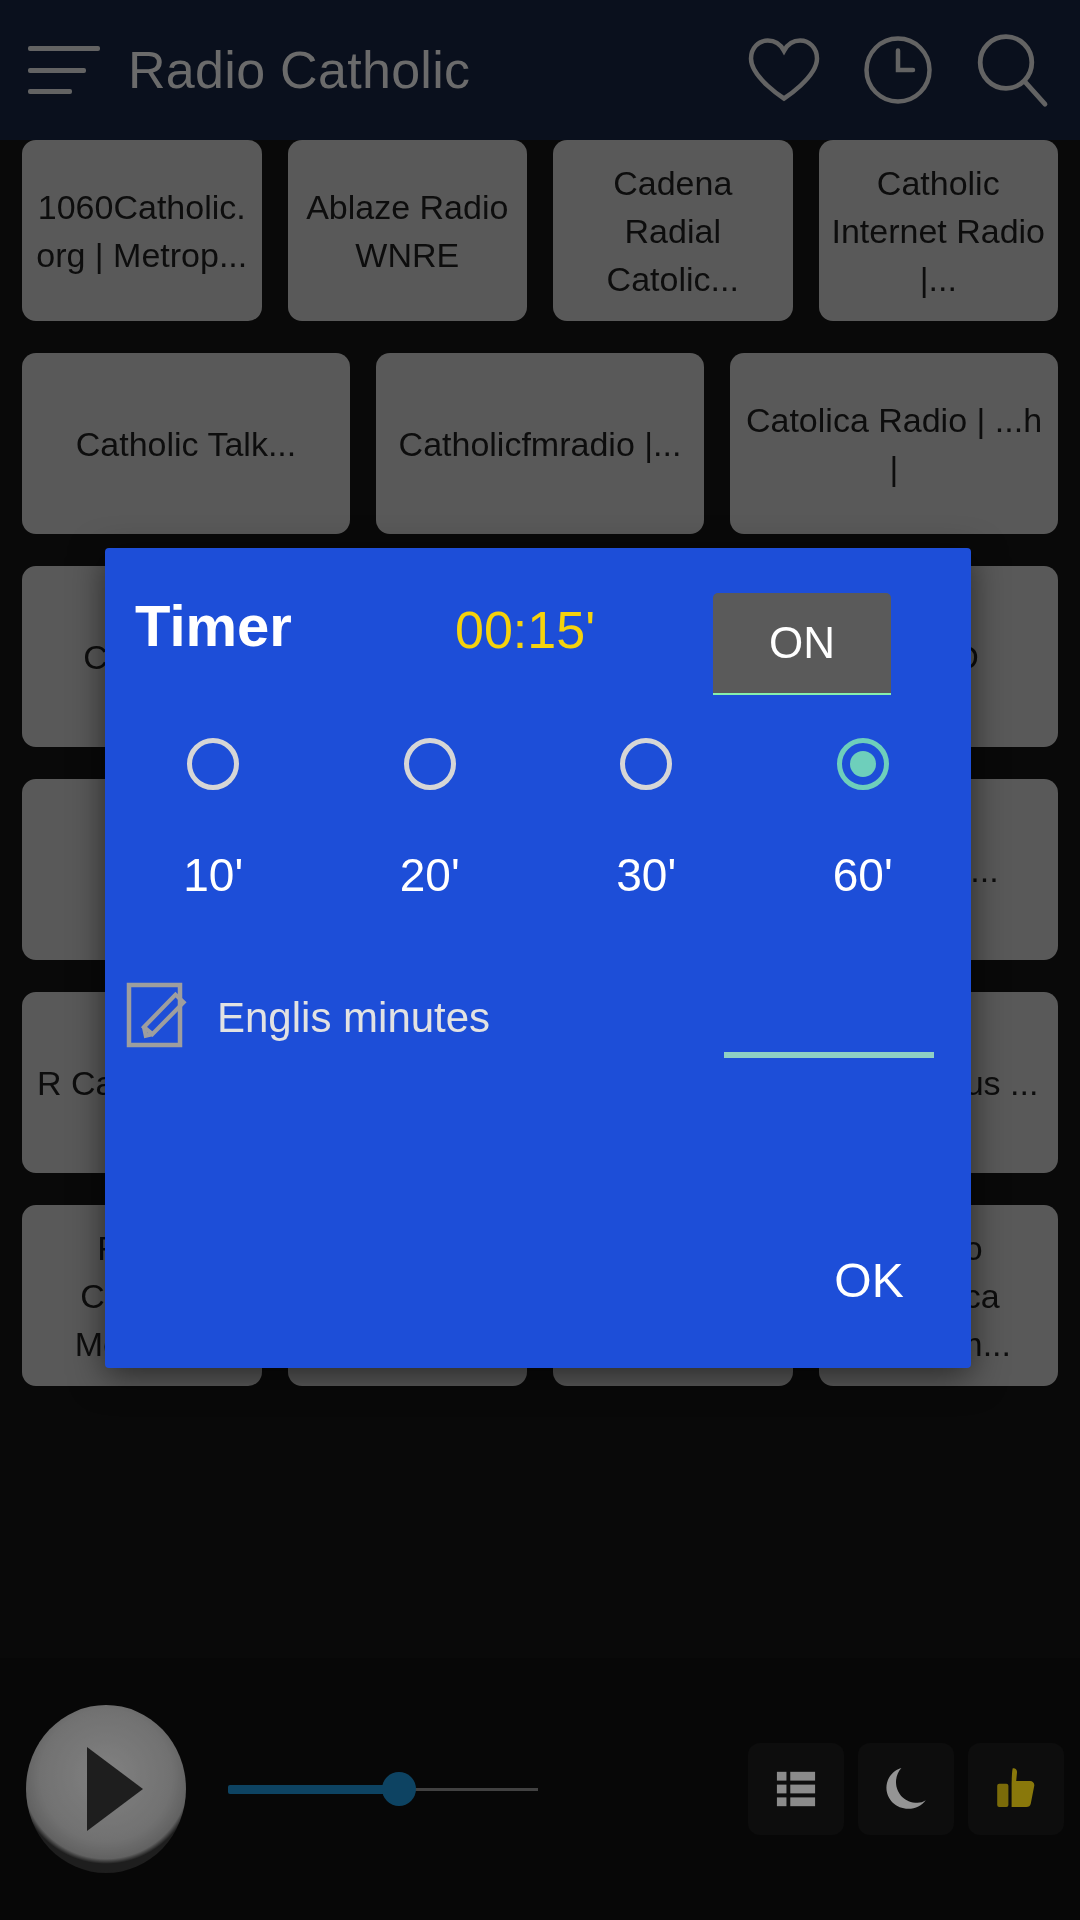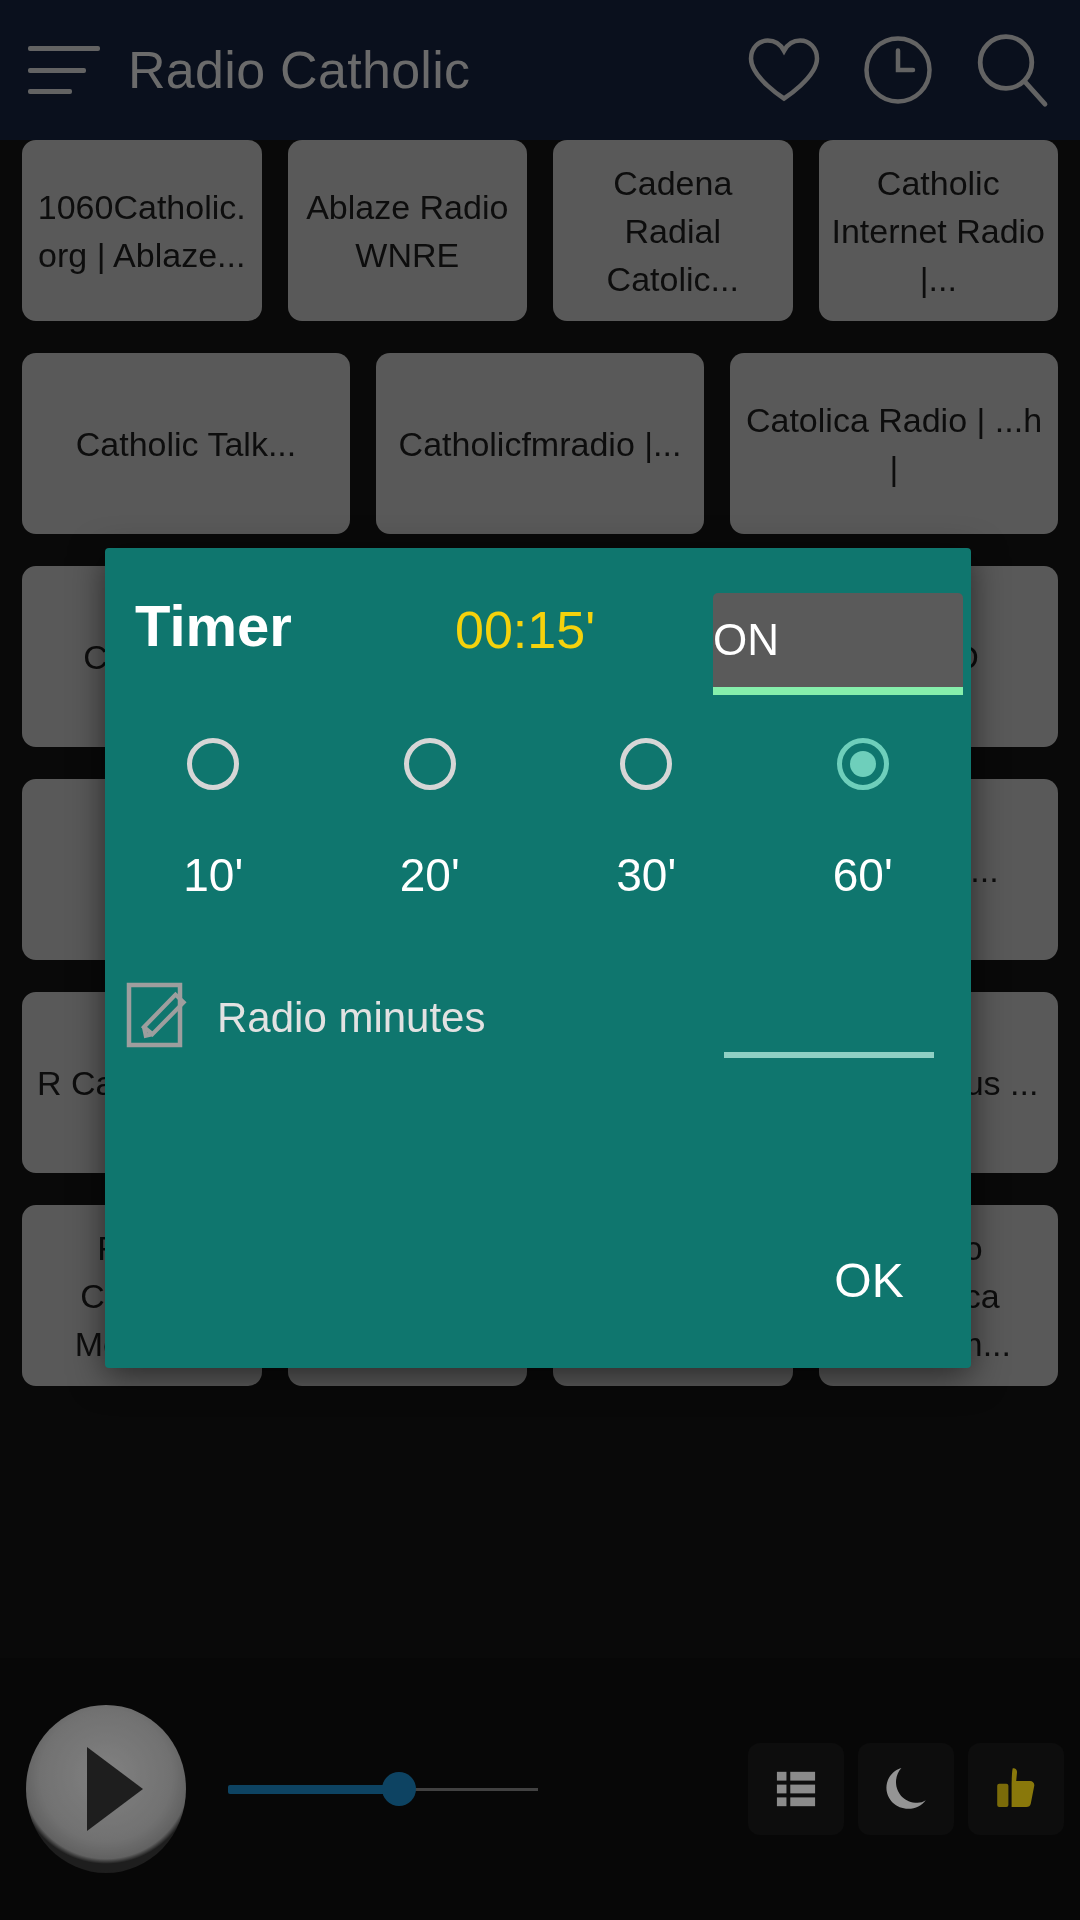--- a/index.html
+++ b/index.html
@@ -119,42 +119,42 @@
     background: #131313;
     display: flex; align-items: center; justify-content: center;
   }
 
   
   .scrim { position: absolute; inset: 0; background: rgba(0,0,0,0.30); }
   .dialog {
     position: absolute;
     left: 105px; top: 548px;
     width: 866px; height: 820px;
-    background: #0f766e;
+    background: #1d4ed8;
     border-radius: 4px;
     box-shadow: 0 8px 34px rgba(0,0,0,0.55);
   }
   .dlg-head {
     position: absolute; top: 0; left: 0; width: 100%; height: 170px;
   }
   .dlg-title {
     position: absolute; left: 30px; top: 44px;
     font-size: 58px; font-weight: bold; color: #ffffff;
   }
   .dlg-clock {
     position: absolute; left: 350px; top: 52px;
     font-size: 52px; color: #f5d20c; font-weight: 400;
   }
   .on-btn {
     position: absolute; left: 608px; top: 45px;
-    width: 250px; height: 102px;
+    width: 178px; height: 102px;
     background: #5a5a5a;
     border-radius: 5px 5px 0 0;
-    border-bottom: 8px solid #86efac;
-    display: flex; align-items: center; 
+    border-bottom: 2px solid #86efac;
+    display: flex; align-items: center; justify-content: center;
   }
   .on-btn span { color: #ffffff; font-size: 44px; }
 
   .radio-row {
     position: absolute; top: 190px; left: 0; width: 100%;
     display: flex;
     justify-content: flex-end;
   }
   .radio-cell { flex: 1 1 0; display: flex; flex-direction: column; align-items: center; }
   .radio-outer {
@@ -230,21 +230,21 @@
           <line x1="18.2" y1="17.8" x2="25" y2="25.4" stroke="#8e8e8e" stroke-width="1.6" stroke-linecap="round"></line>
         </svg>
       </div>
     </div>
   </div>
 
   <div class="grid">
 
     <div class="grid-row">
       <div class="tile">
-          <div class="tile-label">1060Catholic.org | Ablaze...</div>
+          <div class="tile-label">1060Catholic.org | Metrop...</div>
         </div>
       <div class="tile">
           <div class="tile-label">Ablaze Radio WNRE</div>
         </div>
       <div class="tile">
           <div class="tile-label">Cadena Radial Catolic...</div>
         </div>
       <div class="tile">
           <div class="tile-label">Catholic Internet Radio |...</div>
         </div>
@@ -398,21 +398,21 @@
     </div>
 
     <div class="input-row">
       <div class="edit-icon">
         <svg width="78" height="78" viewBox="0 0 26 26">
           <path d="M3 3 H20 V23 H3 Z" fill="none" stroke="#9e9e9e" stroke-width="1.5"></path>
           <path d="M8 17 L18.5 6.2 L21.2 8.8 L10.8 19.4 Z" fill="none" stroke="#9e9e9e" stroke-width="1.4"></path>
           <path d="M8 17 L8.6 19.9 L10.8 19.4" fill="none" stroke="#9e9e9e" stroke-width="1.4"></path>
         </svg>
       </div>
-      <div class="input-label">Radio minutes</div>
+      <div class="input-label">Englis minutes</div>
       <div class="minutes-field">
         <input type="text" id="minInput" placeholder="" style="">
       </div>
     </div>
 
     <button class="ok-btn">OK</button>
 
   </div>
 
 </div>

